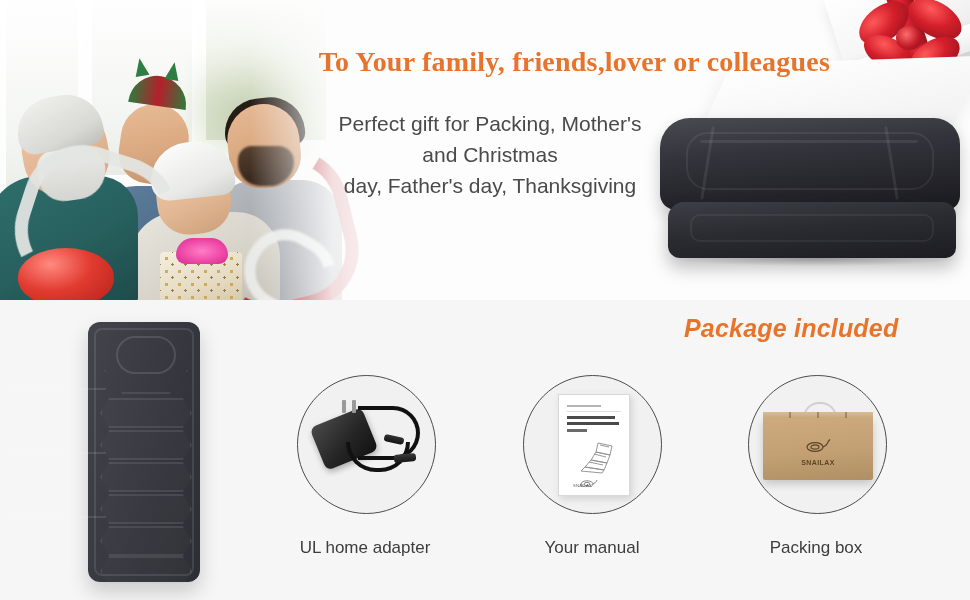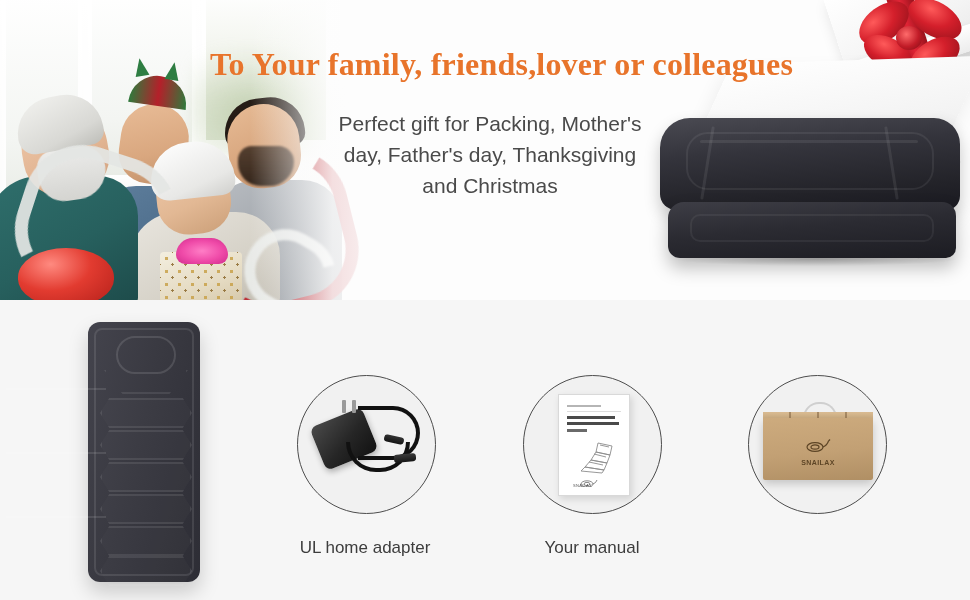--- a/index.html
+++ b/index.html
@@ -236,24 +236,24 @@
     position: absolute;
     left: 250px; top: 0; width: 150px; height: 300px;
     background: linear-gradient(90deg, rgba(253,253,253,0) 0%, rgba(253,253,253,0.85) 55%, #fdfdfd 100%);
   }
 
   
   .headline {
     position: absolute;
     left: 210px; top: 46px;
     width: 620px;
-    text-align: left;
+    text-align: right;
     font-family: "Liberation Serif", "DejaVu Serif", serif;
     font-weight: bold;
-    font-size: 32px;
+    font-size: 28px;
     letter-spacing: .2px;
     color: #e8742b;
     white-space: nowrap;
   }
   .subhead {
     position: absolute;
     left: 290px; top: 108px;
     width: 400px;
     text-align: center;
     font-size: 21px;
@@ -653,27 +653,28 @@
       <div class="mat-top"></div>
       <div class="mat-seam ms1"></div>
       <div class="mat-seam ms2"></div>
       <div class="mat-seam ms3"></div>
       <div class="mat-bottom"></div>
     </div>
 
     <div class="headline">To Your family, friends,lover or colleagues</div>
     <div class="subhead">
       <div>Perfect gift for Packing, Mother's</div>
+      <div>and Christmas</div>
       <div>day, Father's day, Thanksgiving</div>
-      <div>and Christmas</div>
     </div>
   </div>
 
   <div class="lower"></div>
 
+  <div class="pkg-title">Package included</div>
 
   <div>
     <div class="mat-flat"></div>
     <div class="headrest"></div>
     <div class="shoulder-v"></div>
     <div class="panel-div pd1"></div>
     <div class="panel-div pd2"></div>
     <div class="panel-div pd3"></div>
     <div class="hexcell hx1"></div>
     <div class="hexcell hx2"></div>
@@ -739,14 +740,15 @@
           <path d="M25 9 q4 -1.5 5.5 -6"></path>
           <path d="M30.5 3 l1.5 -1.5"></path>
         </g>
       </svg>
       <div class="snail-name">SNAILAX</div>
     </div>
   </div>
 
   <div class="cap cap1">UL home adapter</div>
   <div class="cap cap2">Your manual</div>
+  <div class="cap cap3">Packing box</div>
 
 </div>
 
 </body></html>

